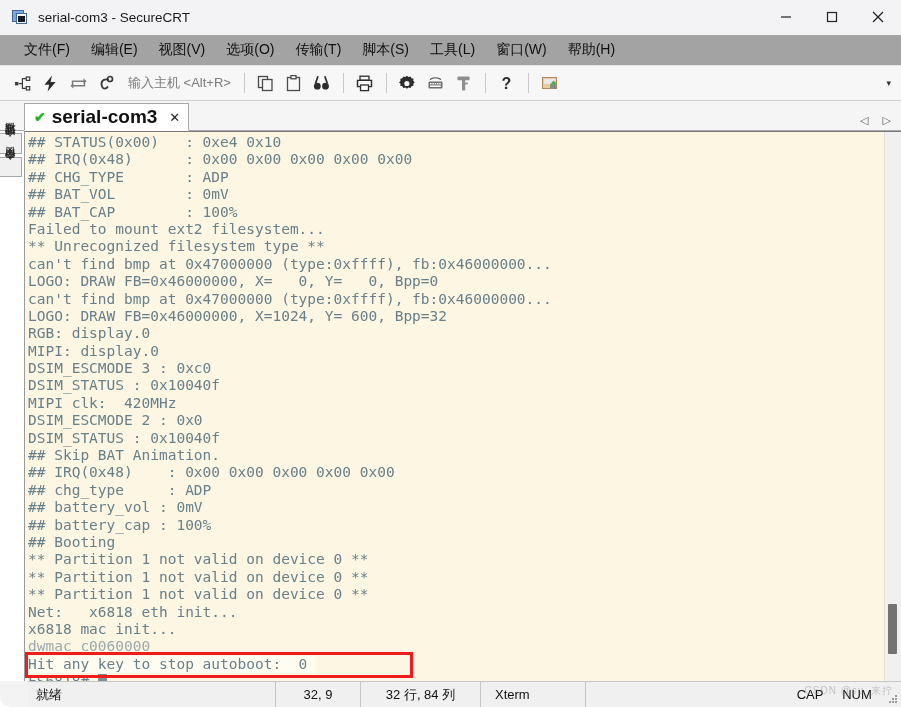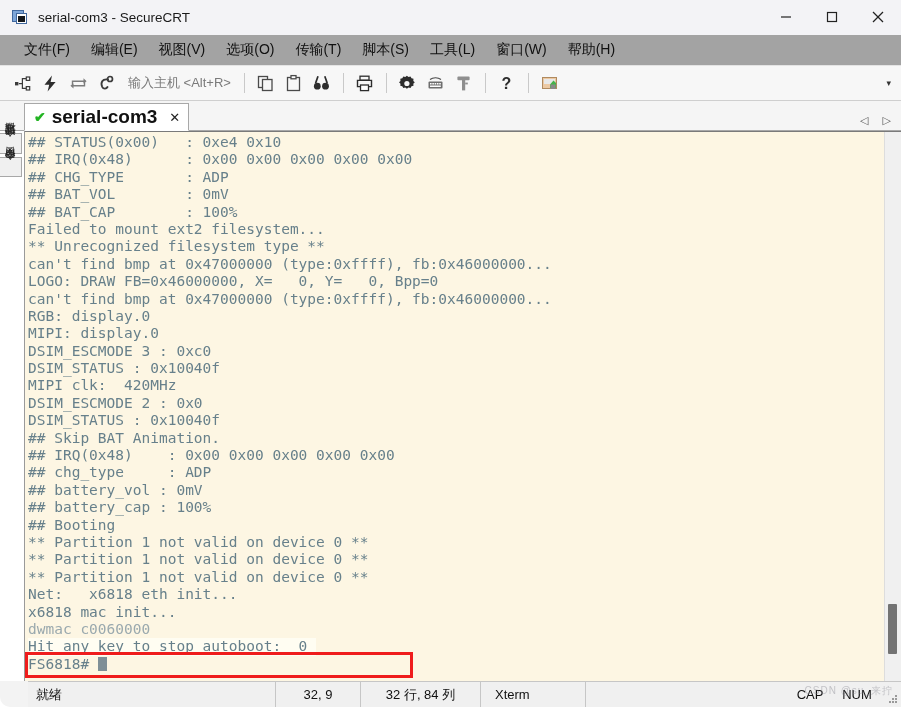--- a/index.html
+++ b/index.html
@@ -477,20 +477,21 @@
       <div class="term-line">## STATUS(0x00)   : 0xe4 0x10</div>
           <div class="term-line">## IRQ(0x48)      : 0x00 0x00 0x00 0x00 0x00</div>
           <div class="term-line">## CHG_TYPE       : ADP</div>
           <div class="term-line">## BAT_VOL        : 0mV</div>
           <div class="term-line">## BAT_CAP        : 100%</div>
           <div class="term-line">Failed to mount ext2 filesystem...</div>
           <div class="term-line">** Unrecognized filesystem type **</div>
           <div class="term-line">can't find bmp at 0x47000000 (type:0xffff), fb:0x46000000...</div>
           <div class="term-line">LOGO: DRAW FB=0x46000000, X=   0, Y=   0, Bpp=0</div>
           <div class="term-line">can't find bmp at 0x47000000 (type:0xffff), fb:0x46000000...</div>
+          <div class="term-line">LOGO: DRAW FB=0x46000000, X=1024, Y= 600, Bpp=32</div>
           <div class="term-line">RGB: display.0</div>
           <div class="term-line">MIPI: display.0</div>
           <div class="term-line">DSIM_ESCMODE 3 : 0xc0</div>
           <div class="term-line">DSIM_STATUS : 0x10040f</div>
           <div class="term-line">MIPI clk:  420MHz</div>
           <div class="term-line">DSIM_ESCMODE 2 : 0x0</div>
           <div class="term-line">DSIM_STATUS : 0x10040f</div>
           <div class="term-line">## Skip BAT Animation.</div>
           <div class="term-line">## IRQ(0x48)    : 0x00 0x00 0x00 0x00 0x00</div>
           <div class="term-line">## chg_type     : ADP</div>

